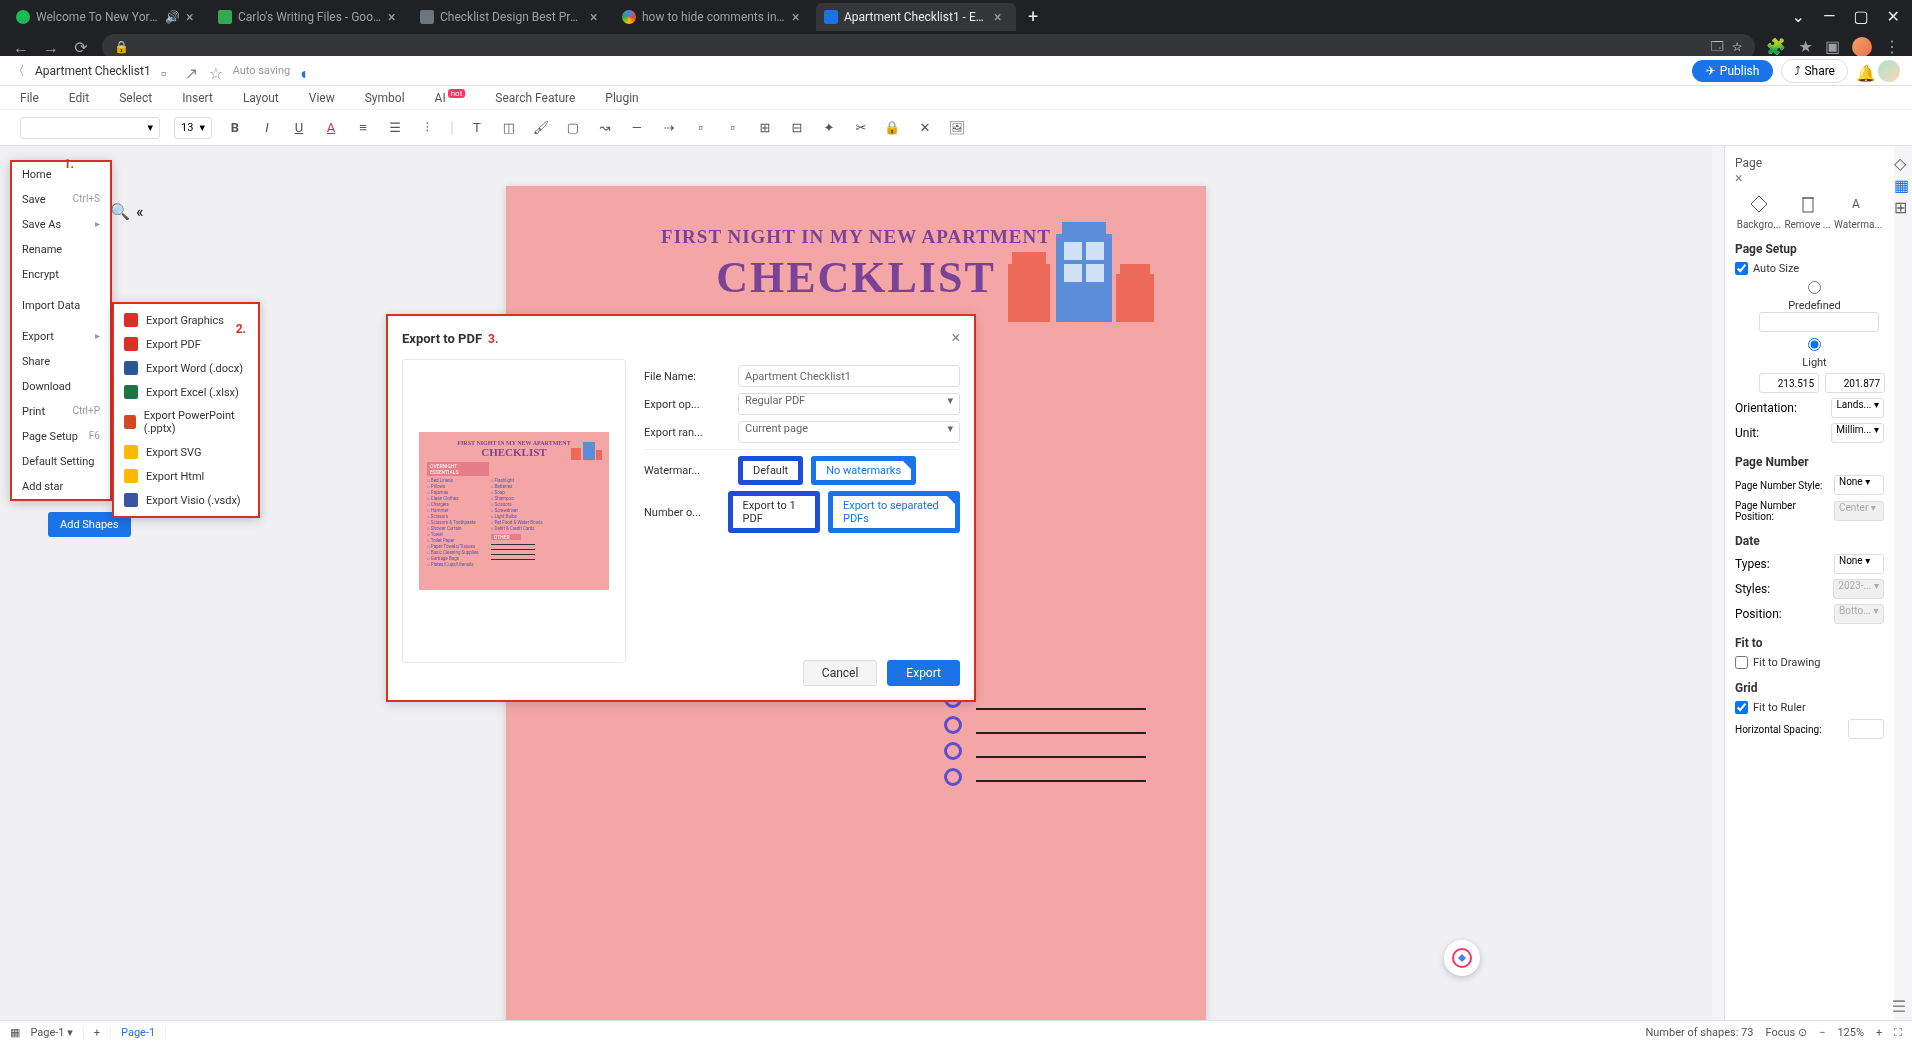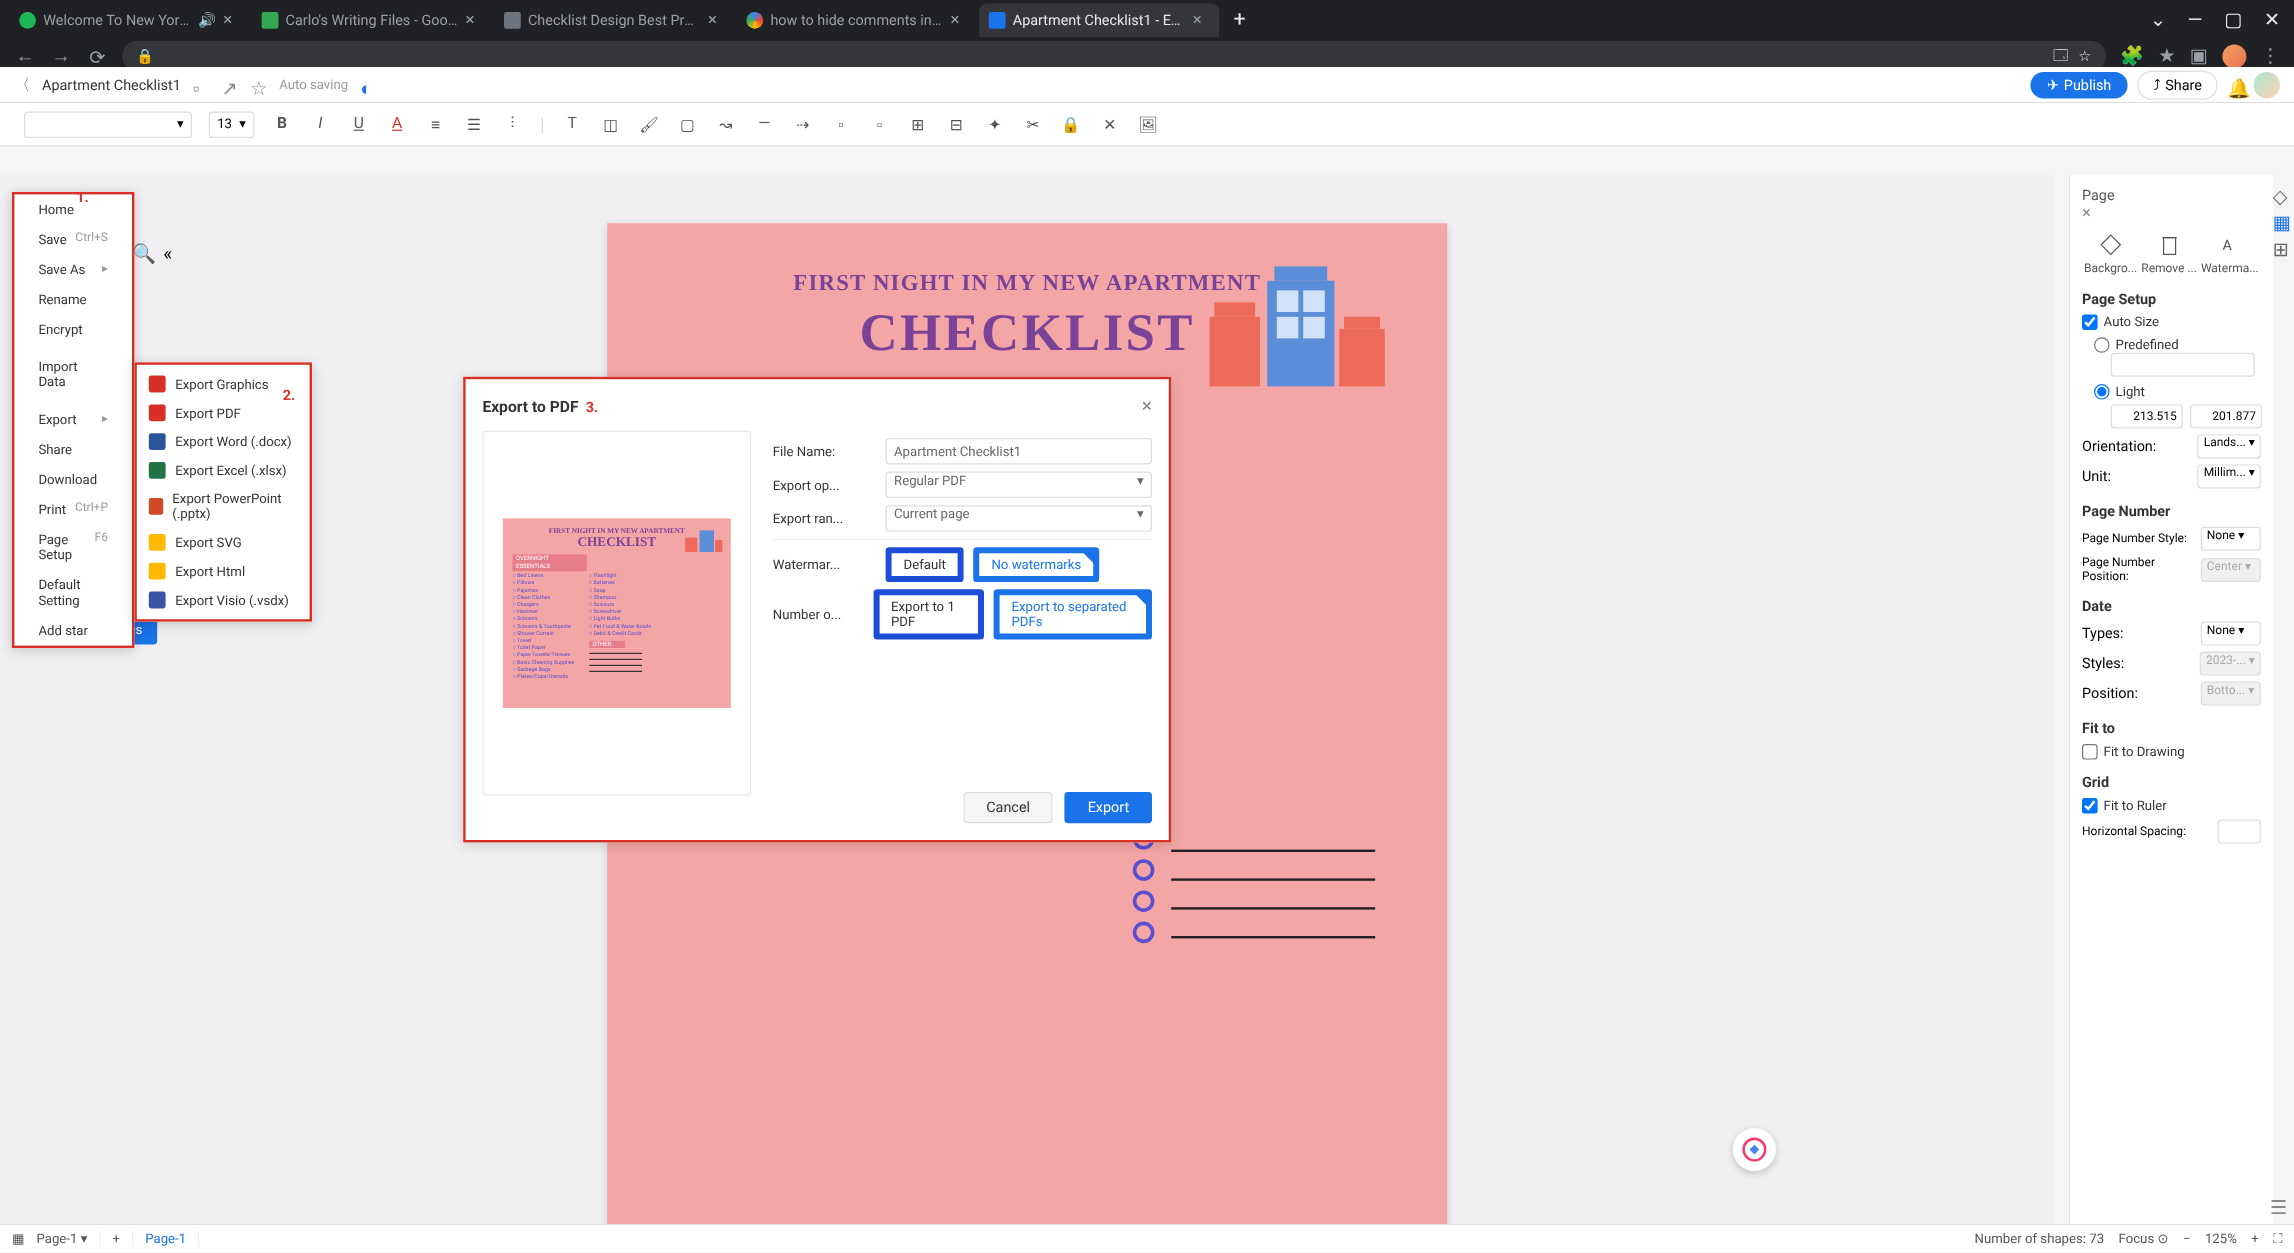--- a/index.html
+++ b/index.html
@@ -42,28 +42,28 @@
 .right-panel{position:absolute;top:90px;right:18px;width:170px;bottom:24px;background:#fff;border-left:1px solid #e0e0e0;padding:10px;font-size:12px;overflow:hidden;}
 .rp-header{display:flex;justify-content:space-between;align-items:flex-start;margin-bottom:8px;color:#555;flex-direction:column;}
 .rp-header .x{color:#888;font-size:14px;cursor:pointer;}
 .rp-icons{display:flex;justify-content:space-around;margin:8px 0 4px;}
 .rp-icon{text-align:center;color:#555;}
 .rp-icon svg{width:20px;height:20px;}
 .rp-icon-lbl{font-size:10px;margin-top:2px;}
 .rp-section{font-weight:bold;margin:12px 0 6px;color:#333;font-size:12px;}
 .rp-row{display:flex;justify-content:space-between;align-items:center;margin:5px 0;}
 .rp-chk{display:flex;align-items:center;gap:5px;font-size:11px;color:#333;}
-.rp-radio{display:flex;align-items:center;gap:5px;font-size:11px;color:#333;}
+.rp-radio{display:flex;align-items:center;gap:5px;font-size:11px;color:#333;flex-direction:column;}
 .rp-input{border:1px solid #ddd;border-radius:3px;height:20px;width:60px;font-size:10px;padding:0 4px;text-align:right;}
 .rp-sel{border:1px solid #ddd;border-radius:3px;height:20px;font-size:10px;padding:0 4px;min-width:50px;background:#fff;}
 .rp-sel.disabled{background:#f0f0f0;color:#aaa;}
 .side-tabs{position:absolute;top:90px;right:0;width:18px;display:flex;flex-direction:column;gap:6px;padding-top:8px;}
 .side-tab{width:16px;height:16px;color:#666;}
 .file-menu{position:absolute;top:104px;left:10px;width:102px;background:#fff;box-shadow:0 2px 10px rgba(0,0,0,0.2);border:2px solid #d93025;z-index:100;font-size:11px;}
-.fm-item{padding:6px 20px;display:flex;justify-content:space-between;color:#333;cursor:pointer;}
+.fm-item{padding:6px 10px;display:flex;justify-content:space-between;color:#333;cursor:pointer;}
 .fm-short{color:#999;font-size:10px;}
 .fm-callout{position:absolute;top:-5px;right:36px;color:#d93025;font-weight:bold;font-size:12px;}
 .export-menu{position:absolute;top:246px;left:112px;width:148px;background:#fff;box-shadow:0 2px 10px rgba(0,0,0,0.2);border:2px solid #d93025;z-index:100;font-size:11px;padding:4px 0;}
 .em-item{padding:5px 10px;display:flex;align-items:center;gap:8px;color:#333;cursor:pointer;}
 .em-icon{width:14px;height:14px;border-radius:2px;}
 .em-callout{position:absolute;top:18px;right:12px;color:#d93025;font-weight:bold;font-size:12px;}
 .modal{position:absolute;top:258px;left:386px;width:590px;height:388px;background:#fff;border:2px solid #d93025;box-shadow:0 2px 10px rgba(0,0,0,0.15);z-index:200;}
 .modal-header{display:flex;justify-content:space-between;align-items:center;padding:12px 14px;}
 .modal-title{font-size:13px;font-weight:bold;color:#333;}
 .modal-callout{color:#d93025;font-weight:bold;font-size:12px;margin-left:6px;}
@@ -165,20 +165,32 @@
     <span class="autosave">Auto saving</span>
     <span class="tb-icon" style="color:#1a73e8;">◐</span>
     <div class="tb-right">
       <button class="publish-btn">✈ <span>Publish</span></button>
       <button class="share-btn">⤴ <span>Share</span></button>
       <span class="tb-icon">🔔</span>
       <span style="width:22px;height:22px;border-radius:50%;background:linear-gradient(135deg,#a8e6cf,#ffd3b6);display:inline-block;"></span>
     </div>
   </div>
 
+  <div class="menubar">
+    <span>File</span>
+    <span>Edit</span>
+    <span>Select</span>
+    <span>Insert</span>
+    <span>Layout</span>
+    <span>View</span>
+    <span>Symbol</span>
+    <span><span>AI</span><span class="hot-badge">hot</span></span>
+    <span>Search Feature</span>
+    <span>Plugin</span>
+  </div>
 
   <div class="ribbon">
     <div class="ribbon-sel">&nbsp;<span style="margin-left:auto;">▾</span></div>
     <div class="ribbon-sel sm">
         <span>13</span>
         <span style="margin-left:auto;">▾</span>
       </div>
     <span class="ribbon-ic">
         <b>B</b>
       </span>

